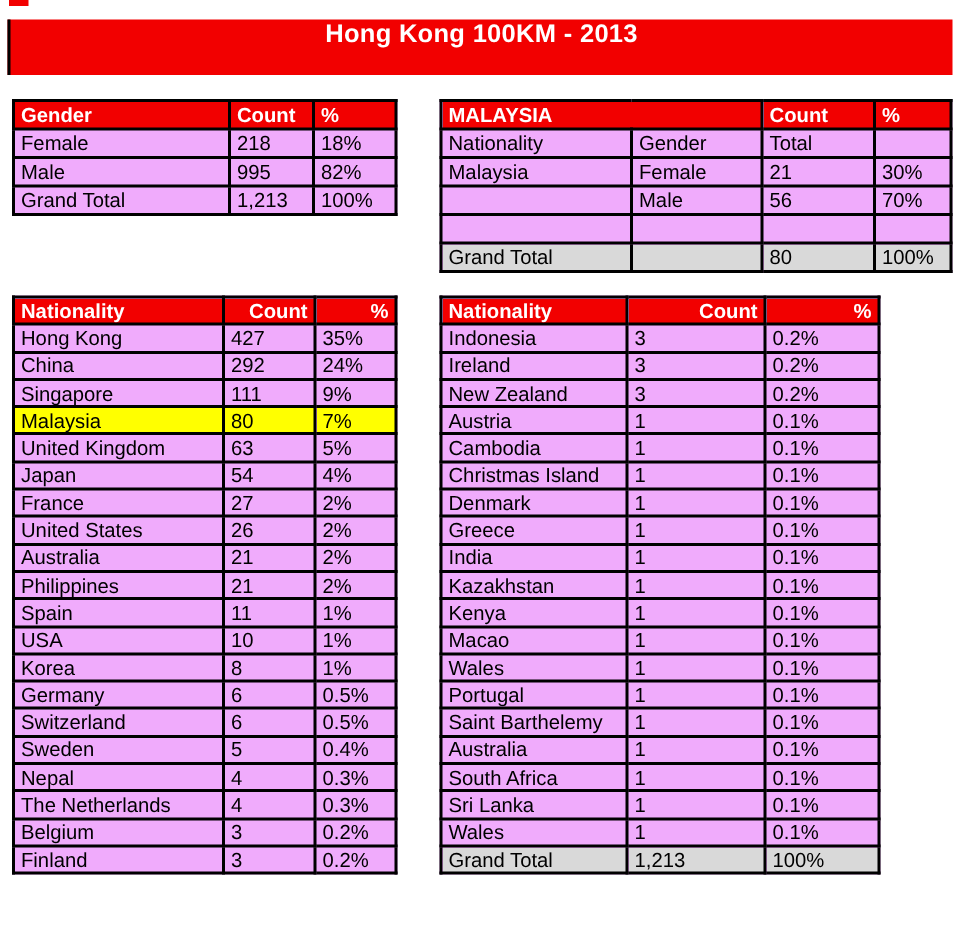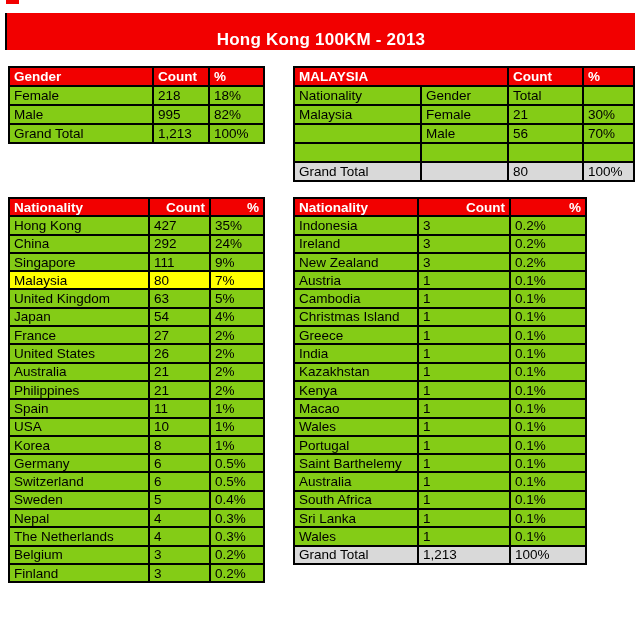--- a/index.html
+++ b/index.html
@@ -16,30 +16,30 @@
   .corner-artifact {
     position: absolute; left: 6px; top: 0; width: 13px; height: 4px;
     background: var(--header-red, #f20000);
   }
 
   .banner {
     position: absolute; left: 5px; top: 13px; width: 630px; height: 37px;
     background: var(--header-red, #f20000);
     border-left: 2px solid #000;
     color: #fff; font-weight: bold; font-size: 17px;
-    display: flex; align-items: flex-end; justify-content: center;
+    display: flex; align-items: flex-start; justify-content: center;
     letter-spacing: 0.2px;
   }
 
   table.tbl {
     position: absolute;
     border-collapse: collapse;
     table-layout: fixed;
     font-size: 13.5px;
-    background: #84cc16;
+    background: #f0abfc;
   }
   .tbl th, .tbl td {
     border: 2px solid #000;
     padding: 0 4px;
     white-space: nowrap;
     overflow: hidden;
     font-weight: normal;
     text-align: left;
     vertical-align: middle;
   }
@@ -346,20 +346,25 @@
           <td class="num">1</td>
           <td class="num">0.1%</td>
         </tr>
 
         <tr>
           <td>Christmas Island</td>
           <td class="num">1</td>
           <td class="num">0.1%</td>
         </tr>
 
+        <tr>
+          <td>Denmark</td>
+          <td class="num">1</td>
+          <td class="num">0.1%</td>
+        </tr>
 
         <tr>
           <td>Greece</td>
           <td class="num">1</td>
           <td class="num">0.1%</td>
         </tr>
 
         <tr>
           <td>India</td>
           <td class="num">1</td>

